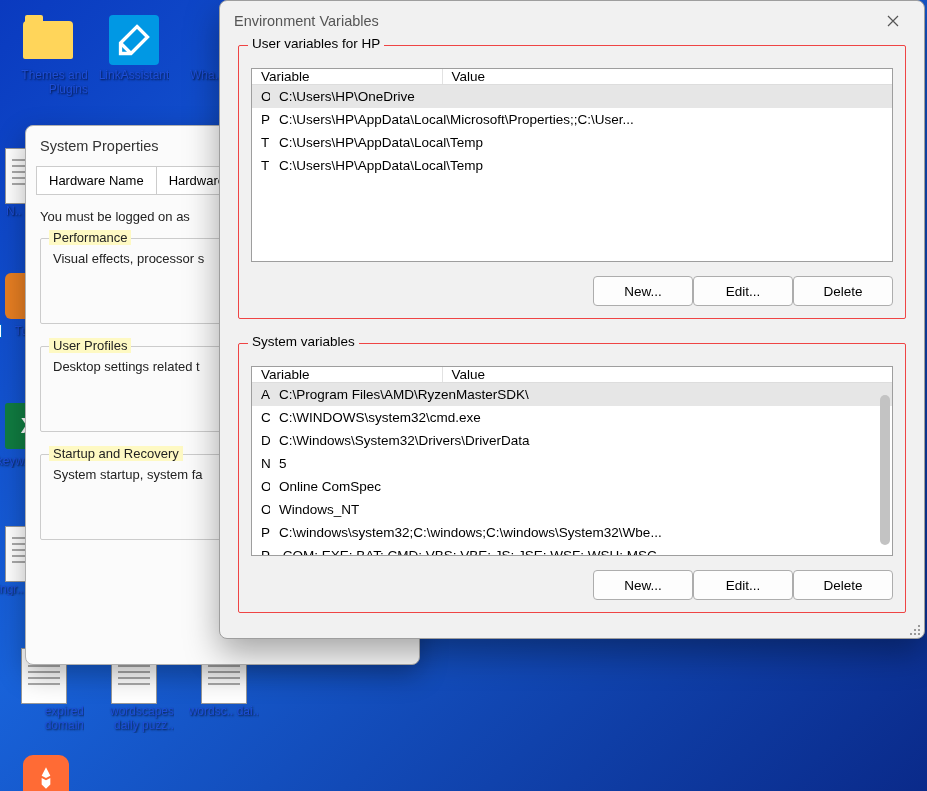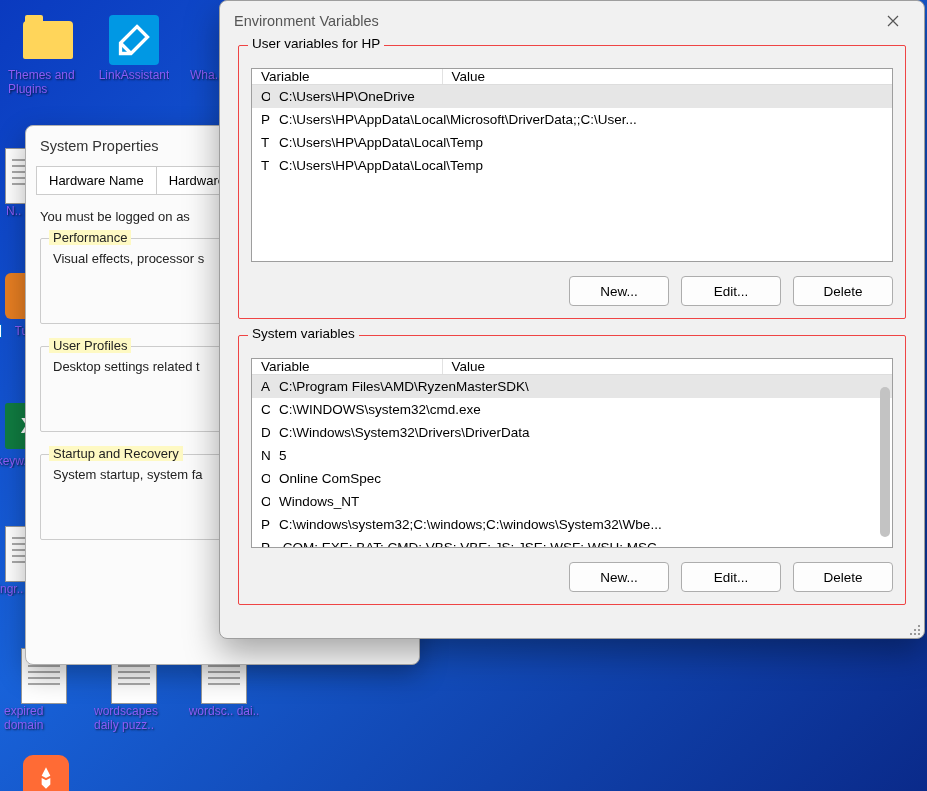--- a/index.html
+++ b/index.html
@@ -23,23 +23,23 @@
 }
 .desktop-icon .icon-box {
   width: 52px;
   height: 52px;
   display: flex;
   align-items: center;
   justify-content: center;
   font-size: 32px;
 }
 .desktop-icon .label {
-  color: #8b5cf6;
+  color: #1d4ed8;
   font-size: 12px;
-  text-align: left;
+  text-align: right;
   text-shadow: 1px 1px 2px rgba(0,0,0,0.7);
   line-height: 1.2;
   max-width: 80px;
   overflow: hidden;
 }
 .folder-icon { background: #ffd55a; border-radius: 4px 4px 2px 2px; width:50px; height:38px; position:relative; }
 .folder-icon::before { content:""; position:absolute; top:-6px; left:2px; width:18px; height:8px; background:#ffd55a; border-radius:2px 2px 0 0; }
 .linkassist-icon { background:#0098e4; width:50px; height:50px; border-radius:4px; display:flex; align-items:center; justify-content:center; }
 .linkassist-icon svg { width:36px; height:36px; }
 .word-doc { width:46px; height:56px; background:#fff; border:1px solid #999; position:relative; }
@@ -190,21 +190,20 @@
   right:2px;
   top:28px;
   width:10px;
   height:150px;
   background:#c3c3c3;
   border-radius:5px;
 }
 .btn-row {
   display: flex;
   justify-content: flex-end;
-  gap: 12px;
   margin-top: 14px;
 }
 .btn {
   min-width: 94px;
   height: 30px;
   background: #fdfdfd;
   border: 1px solid #adadad;
   border-radius: 4px;
   font-size: 13.5px;
   display: flex;
@@ -351,42 +350,42 @@
         </table>
         <div class="user-table-body-wrap">
           <table class="var-table">
               <tbody id="user-tbody">
                 <tr class="selected">
                   <td style="width: 190px;">OneDrive</td>
                   <td>C:\Users\HP\OneDrive</td>
                 </tr>
                 <tr>
                   <td style="width: 190px;">Path</td>
-                  <td>C:\Users\HP\AppData\Local\Microsoft\DriverData;;C:\User...</td>
+                  <td>C:\Users\HP\AppData\Local\Microsoft\Properties;;C:\User...</td>
                 </tr>
                 <tr>
                   <td style="width: 190px;">TEMP</td>
                   <td>C:\Users\HP\AppData\Local\Temp</td>
                 </tr>
                 <tr>
                   <td style="width: 190px;">TMP</td>
                   <td>C:\Users\HP\AppData\Local\Temp</td>
                 </tr>
               </tbody>
             </table>
         </div>
       </div>
       <div class="btn-row">
         <div class="btn wide">New...</div>
         <div class="btn wide">Edit...</div>
         <div class="btn wide">Delete</div>
       </div>
     </div>
 
-    <div class="group-box" style="margin-top:4px;">
+    <div class="group-box" style="margin-top:12px;">
       <div class="legend">System variables</div>
       <div class="var-table-wrap sys-table-outer">
         <table class="var-table">
           <thead>
               <tr>
             <th style="width:190px">Variable</th>
             <th>Value</th>
           </tr>
             </thead>
         </table>

